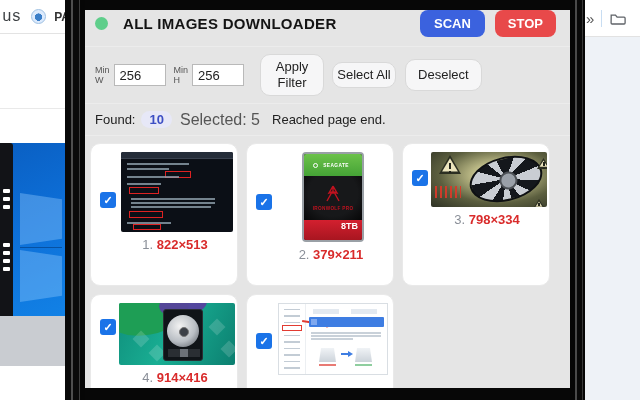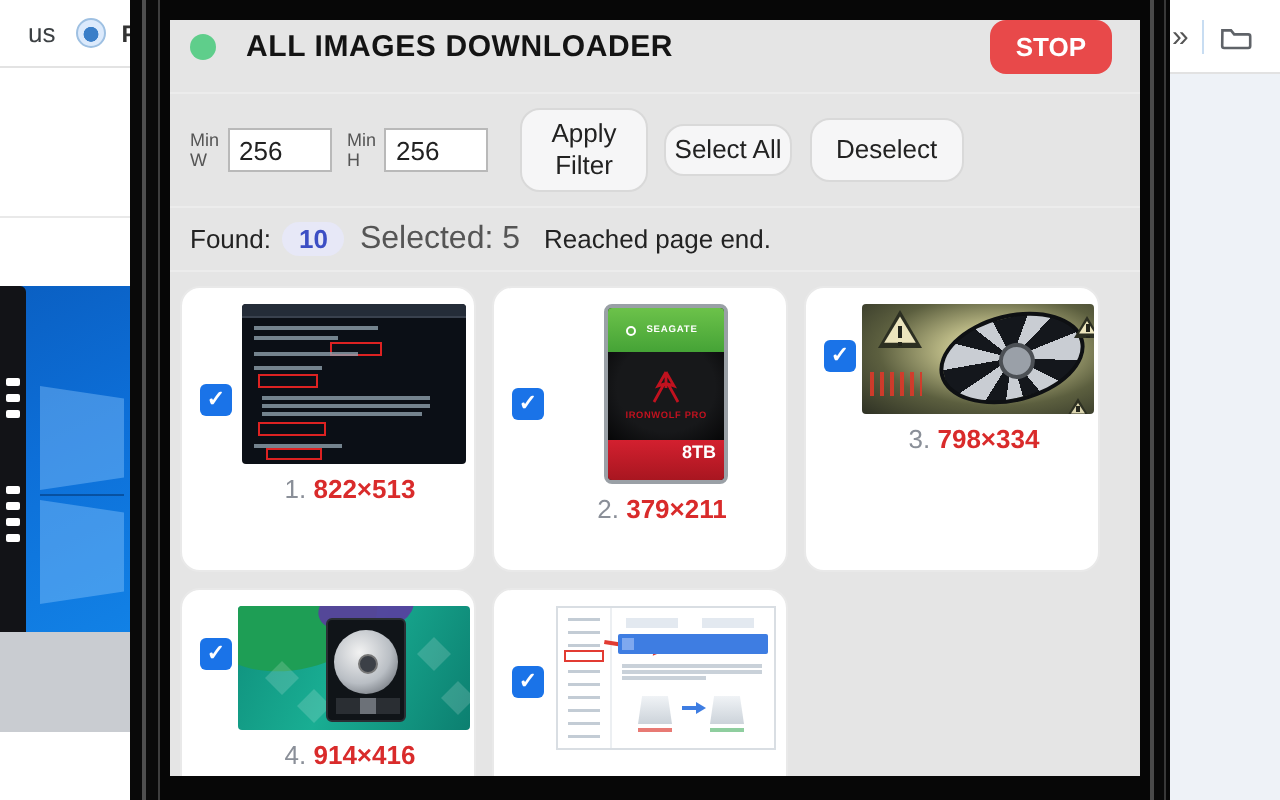--- a/index.html
+++ b/index.html
@@ -3,21 +3,21 @@
 <meta charset="utf-8">
 <style>
   * { margin:0; padding:0; box-sizing:border-box; }
   html,body { width:640px; height:400px; overflow:hidden; }
   body { font-family:"Liberation Sans", sans-serif; background:#fff; }
   .stage { position:relative; width:640px; height:400px; overflow:hidden; background:#fff; }
 
   
   .bm-bar { position:absolute; left:0; top:0; width:85px; height:34px; background:#fff;
             border-bottom:1px solid #e3e3e3; display:flex; align-items:center; overflow:hidden; }
-  .bm-txt { font-size:13px; color:#3c4043; margin-left:14px; white-space:nowrap; }
+  .bm-txt { font-size:16px; color:#3c4043; margin-left:2px; white-space:nowrap;font-family:Liberation Mono, monospace; }
   .bm-ico { flex:none; width:15px; height:15px; border-radius:50%; margin-left:10px;
             background:radial-gradient(circle at 50% 55%, #3a7ec8 0 37%, #dceafc 40% 100%);
             border:1px solid #9ec0e2; }
   .bm-txt2 { font-size:12px; font-weight:bold; color:#333; margin-left:8px; white-space:nowrap; }
   .left-page { position:absolute; left:0; top:34px; width:85px; height:366px; background:#fff; }
   .left-div { position:absolute; left:0; top:74px; width:100%; border-top:1px solid #e9e9e9; }
   .gray-block { position:absolute; left:0; top:316px; width:85px; height:50px; background:#c9ccd1; }
 
   .winshot { position:absolute; left:0; top:143px; width:66px; height:207px; overflow:hidden;
              background:linear-gradient(155deg,#0a5fc2 0%,#0d6fd8 40%,#1387ea 100%); }
@@ -193,20 +193,21 @@
     </span>
   </div>
   <div class="r-page"></div>
 
   <div class="popup">
 
     <div class="hdr">
       <span class="dot"></span>
       <span class="title">ALL IMAGES DOWNLOADER</span>
       <span class="spacer"></span>
+      <button class="btn-scan">SCAN</button>
       <button class="btn-stop">STOP</button>
     </div>
 
     <div class="filters">
       <span class="minlbl">
         <span>Min</span><br>
         <span>W</span>
       </span>
       <input class="mininp" type="text" value="256" style="">
       <span class="minlbl">

